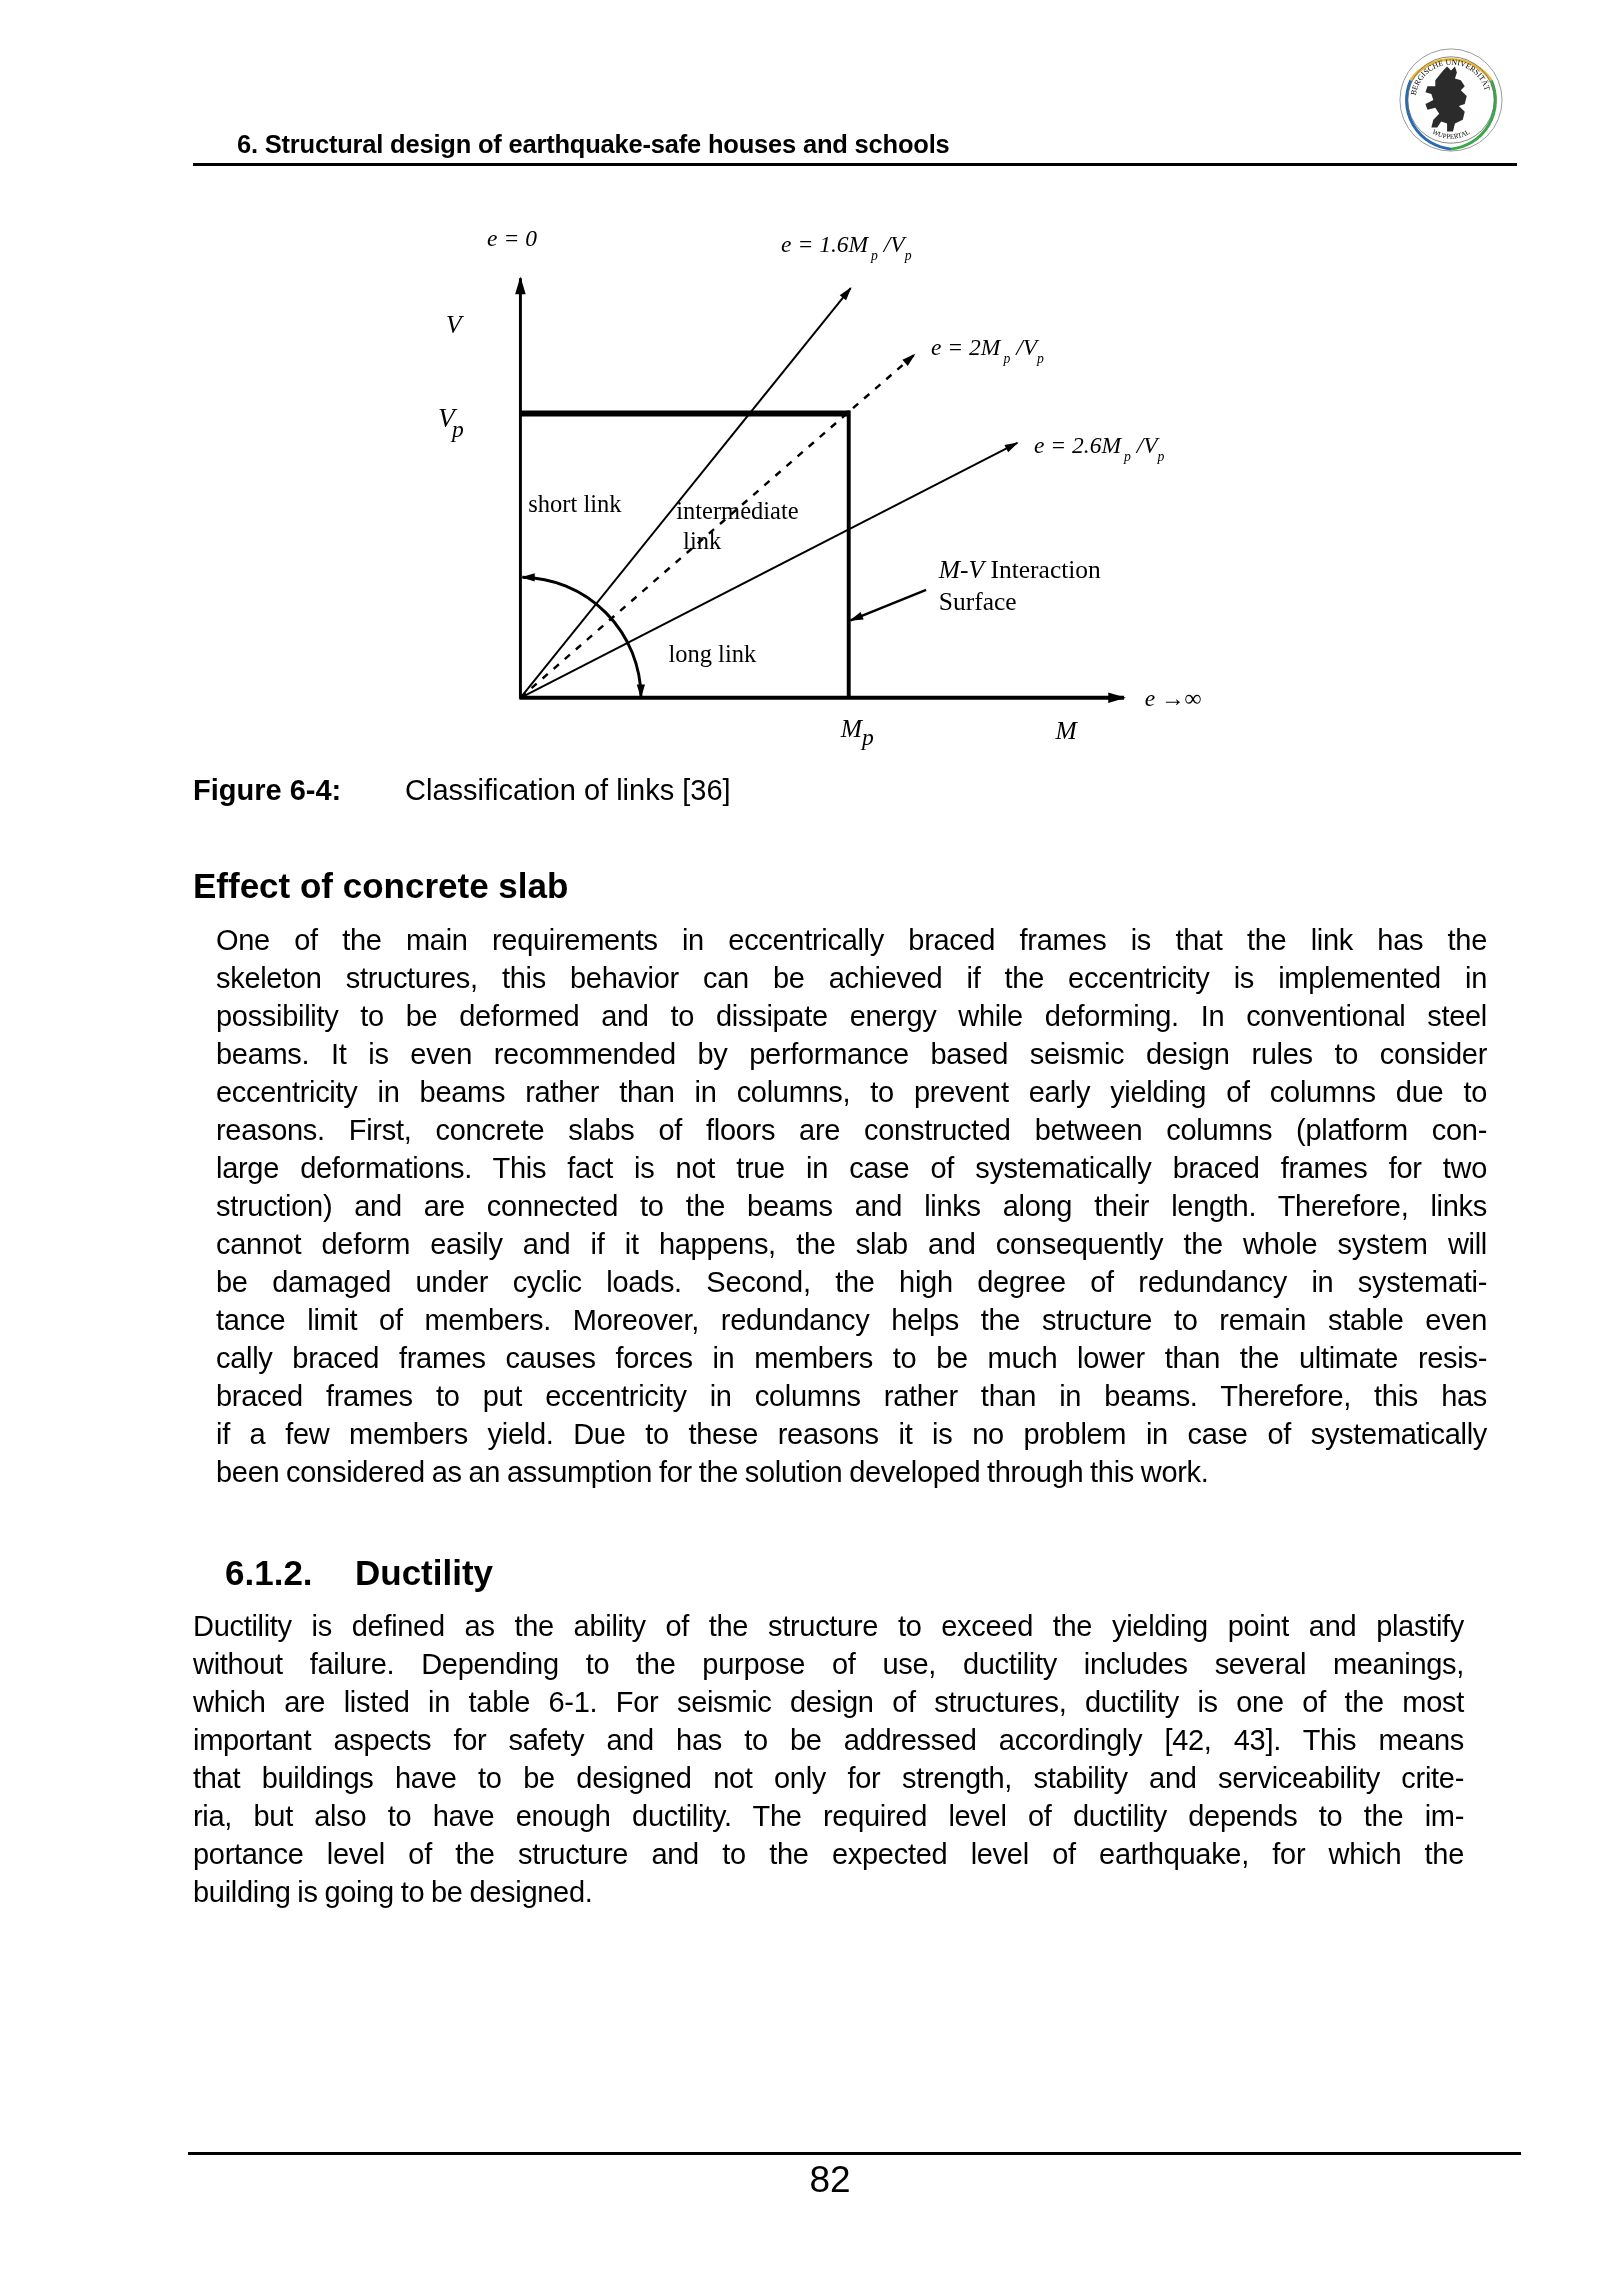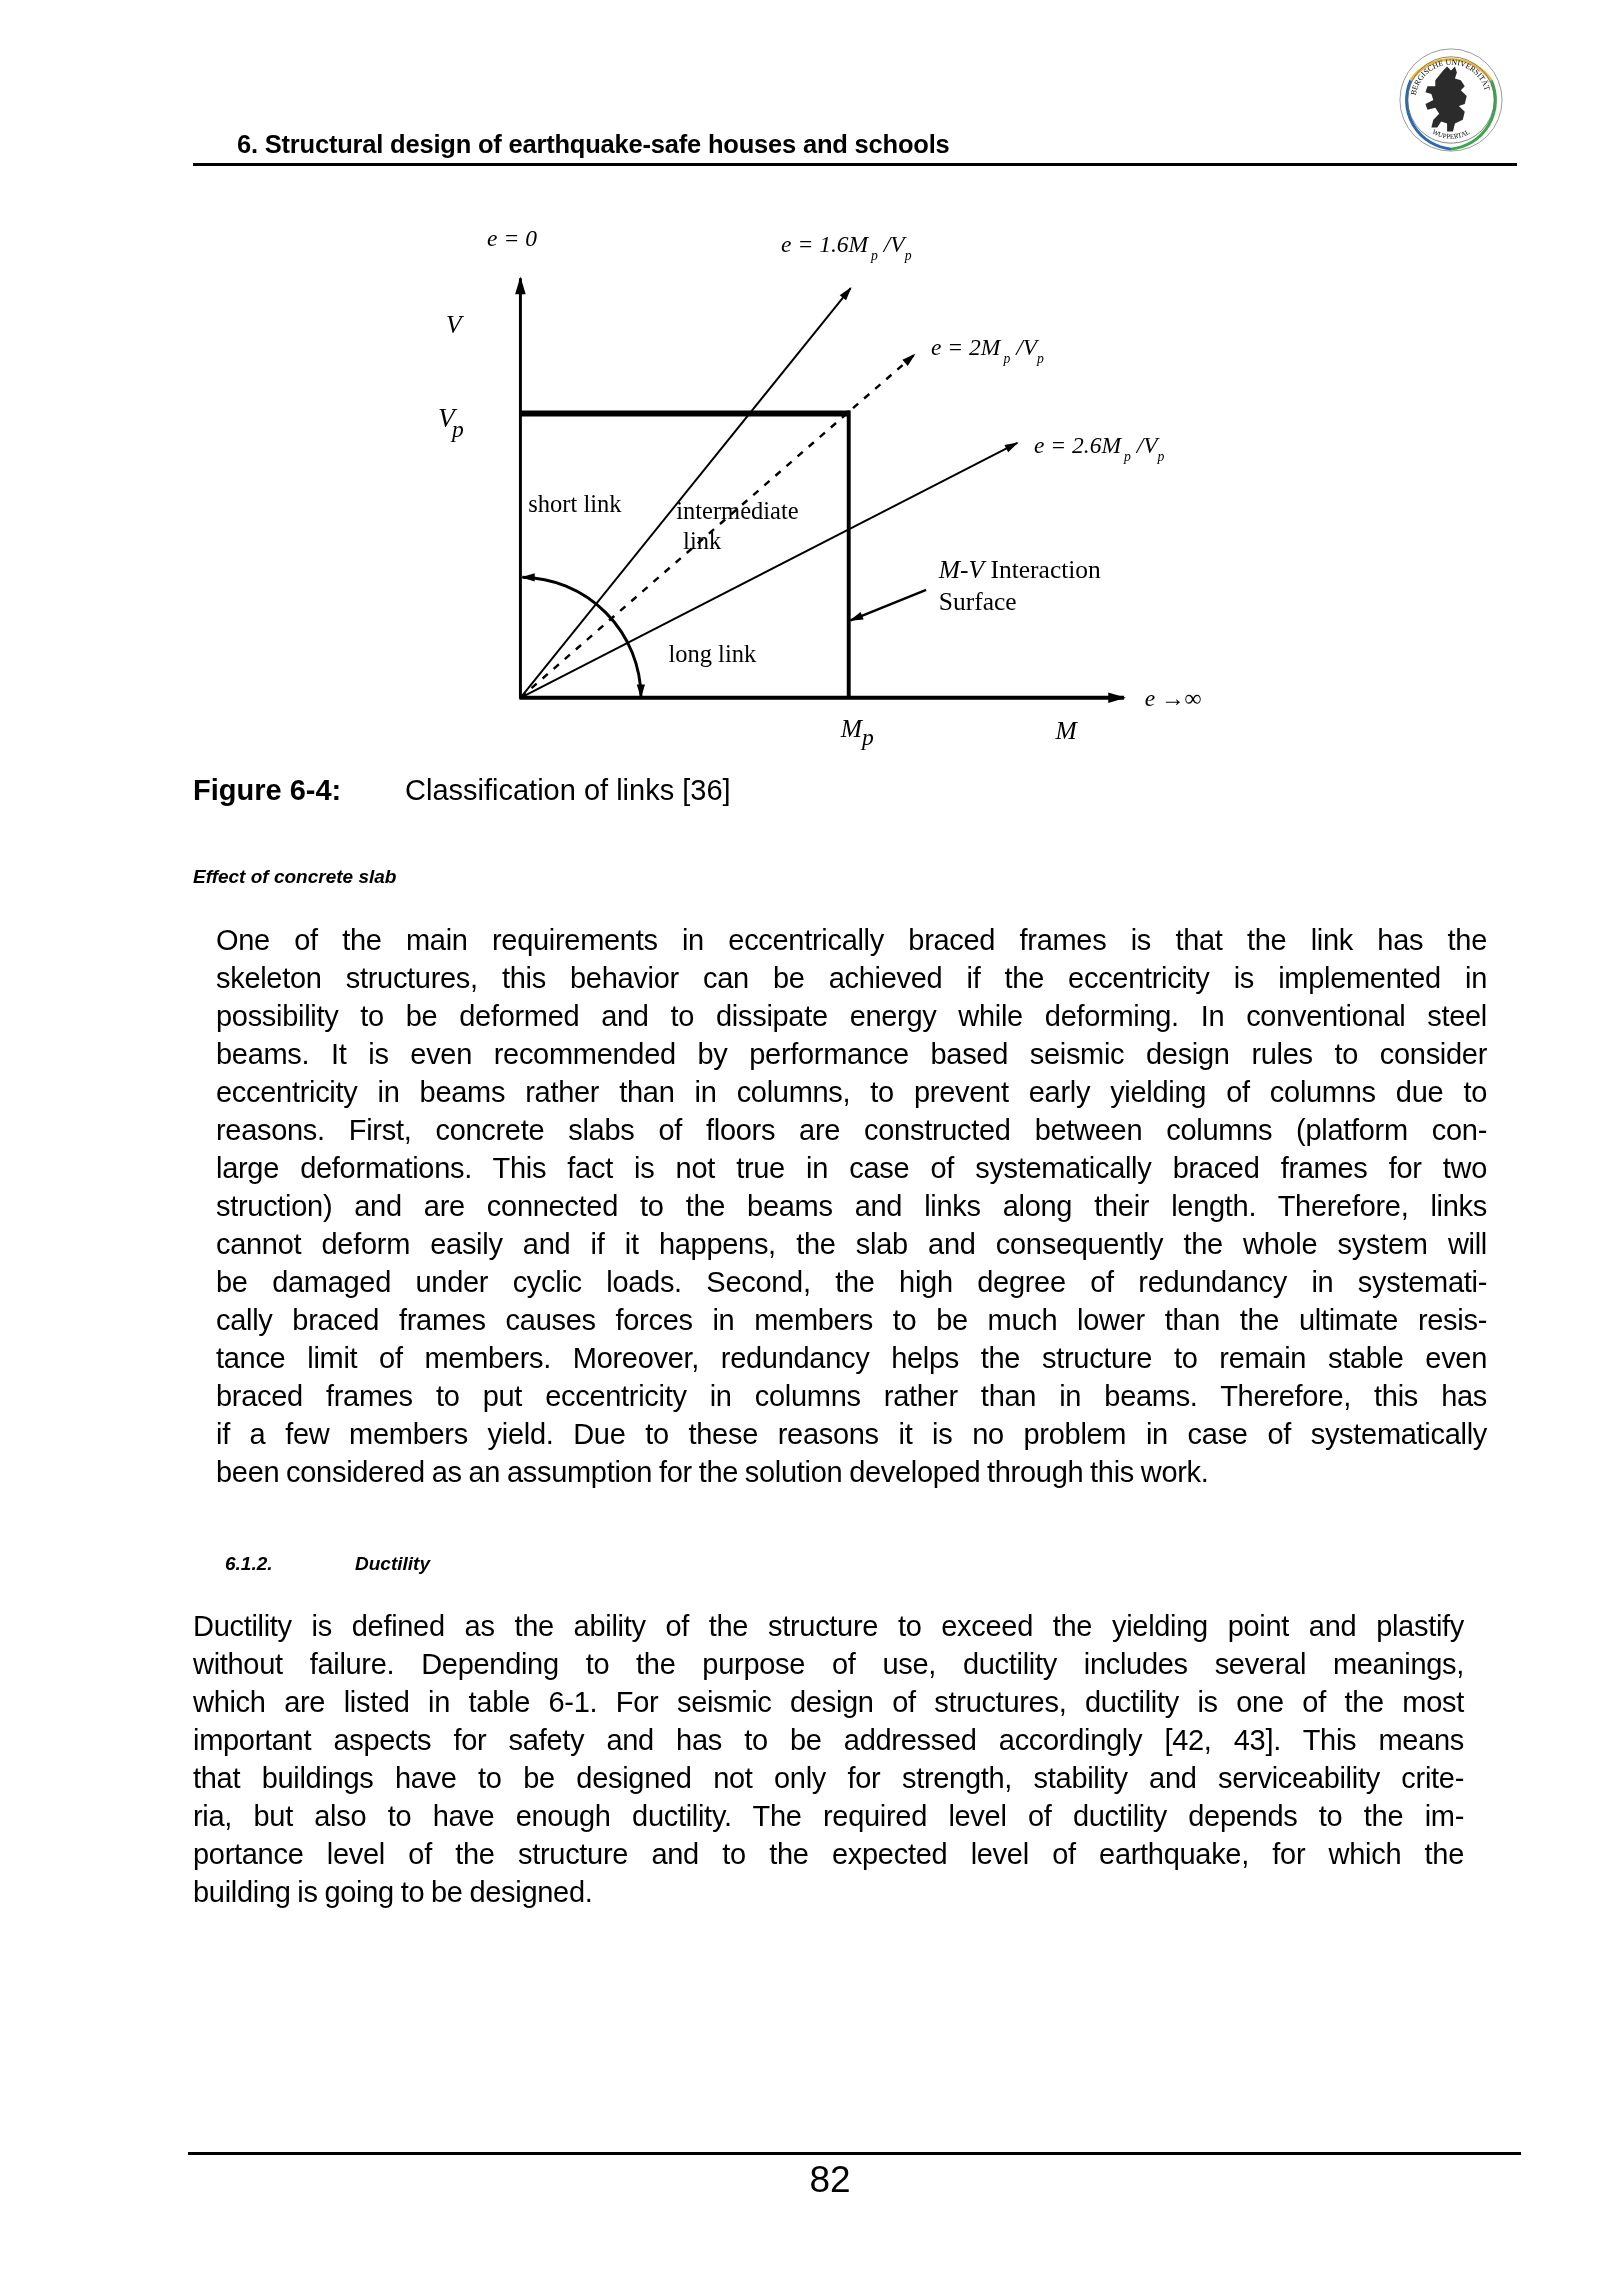--- a/index.html
+++ b/index.html
@@ -9,21 +9,21 @@
 
   #running-header { left: 193px; top: 130px; font-size: 25.5px; font-weight: bold; letter-spacing: -0.2px; white-space: nowrap; margin-left: 44px; }
   #header-rule { left: 193px; top: 163px; width: 1324px; height: 2.9px; background: #000; }
   #logo { left: 1396px; top: 45px; width: 110px; height: 110px; }
 
   #figure { left: 0; top: 0; width: 1621px; height: 784px; }
 
   #caption { left: 193px; top: 774px; font-size: 29px; white-space: nowrap; }
   #caption .fig-label { font-weight: bold; display: inline-block; width: 212px; }
 
-  .heading { font-size: 19px; font-weight: bold; white-space: nowrap; font-style: italic; }
+  .heading { font-size: 35px; font-weight: bold; white-space: nowrap; }
   #heading-effect { left: 193px; top: 866px; }
   #heading-ductility { left: 193px; top: 1553px; }
   #heading-ductility .num { display: inline-block; width: 130px; margin-left: 32px; }
 
   .para { left: 193px; width: 1271px; font-size: 29px; line-height: 38px; text-align: justify; letter-spacing: -0.3px; word-spacing: -1px; }
   .para span.line { display: block; text-align: justify; text-align-last: justify; white-space: nowrap; }
   .para span.line.last { text-align-last: left; }
   #para-slab { top: 921px; margin-left: 23px; }
   #para-ductility { top: 1607px; }
 
@@ -114,22 +114,22 @@
     <span class="line">One of the main requirements in eccentrically braced frames is that the link has the</span>
     <span class="line">skeleton structures, this behavior can be achieved if the eccentricity is implemented in</span>
     <span class="line">possibility to be deformed and to dissipate energy while deforming. In conventional steel</span>
     <span class="line">beams. It is even recommended by performance based seismic design rules to consider</span>
     <span class="line">eccentricity in beams rather than in columns, to prevent early yielding of columns due to</span>
     <span class="line">reasons. First, concrete slabs of floors are constructed between columns (platform con-</span>
     <span class="line">large deformations. This fact is not true in case of systematically braced frames for two</span>
     <span class="line">struction) and are connected to the beams and links along their length. Therefore, links</span>
     <span class="line">cannot deform easily and if it happens, the slab and consequently the whole system will</span>
     <span class="line">be damaged under cyclic loads. Second, the high degree of redundancy in systemati-</span>
+    <span class="line">tance limit of members. Moreover, redundancy helps the structure to remain stable even</span>
     <span class="line">cally braced frames causes forces in members to be much lower than the ultimate resis-</span>
-    <span class="line">tance limit of members. Moreover, redundancy helps the structure to remain stable even</span>
     <span class="line">braced frames to put eccentricity in columns rather than in beams. Therefore, this has</span>
     <span class="line">if a few members yield. Due to these reasons it is no problem in case of systematically</span>
     <span class="line last">been considered as an assumption for the solution developed through this work.</span>
   </div>
 
 <div id="heading-ductility" class="abs sans heading">
   <span class="num">6.1.2.</span><span>Ductility</span>
 </div>
 <div id="para-ductility" class="abs sans para">
     <span class="line">Ductility is defined as the ability of the structure to exceed the yielding point and plastify</span>

